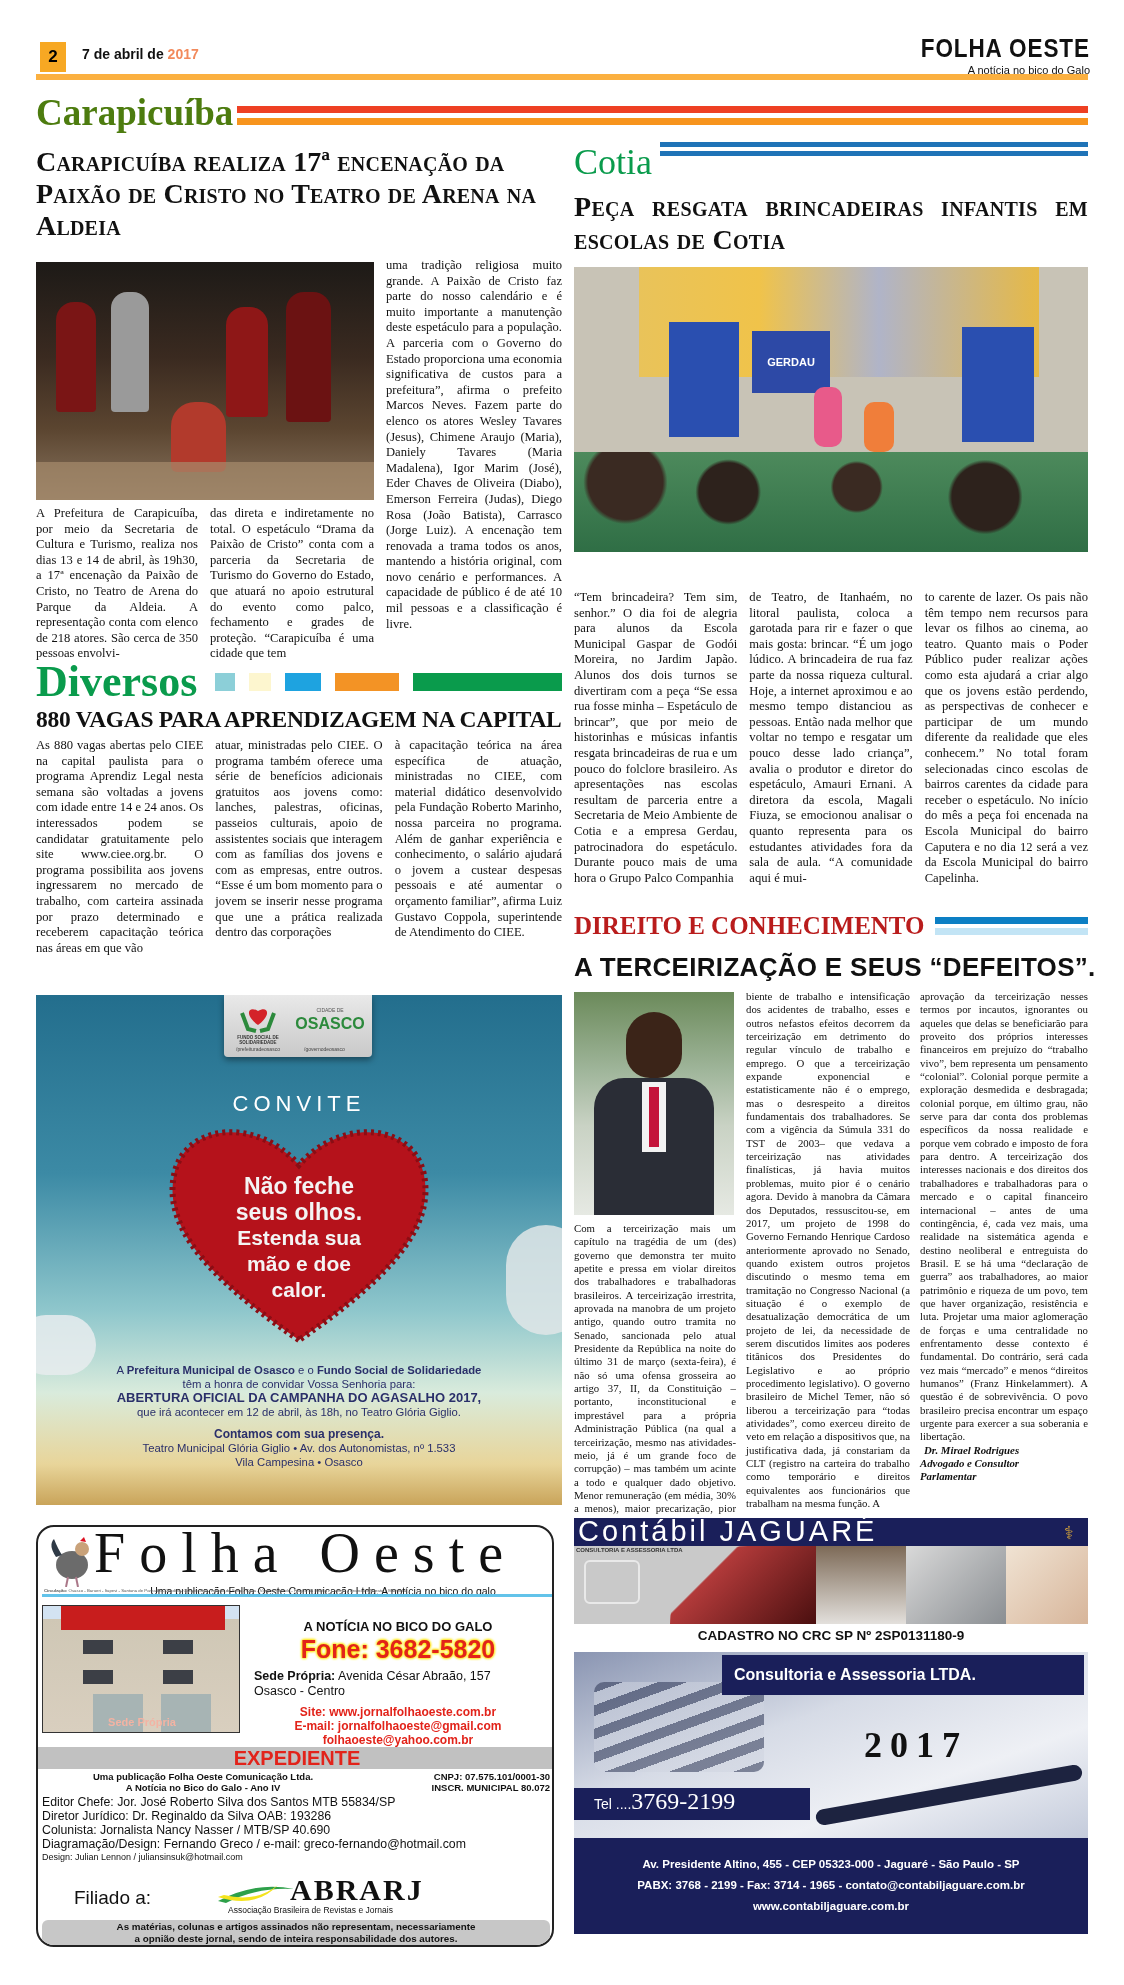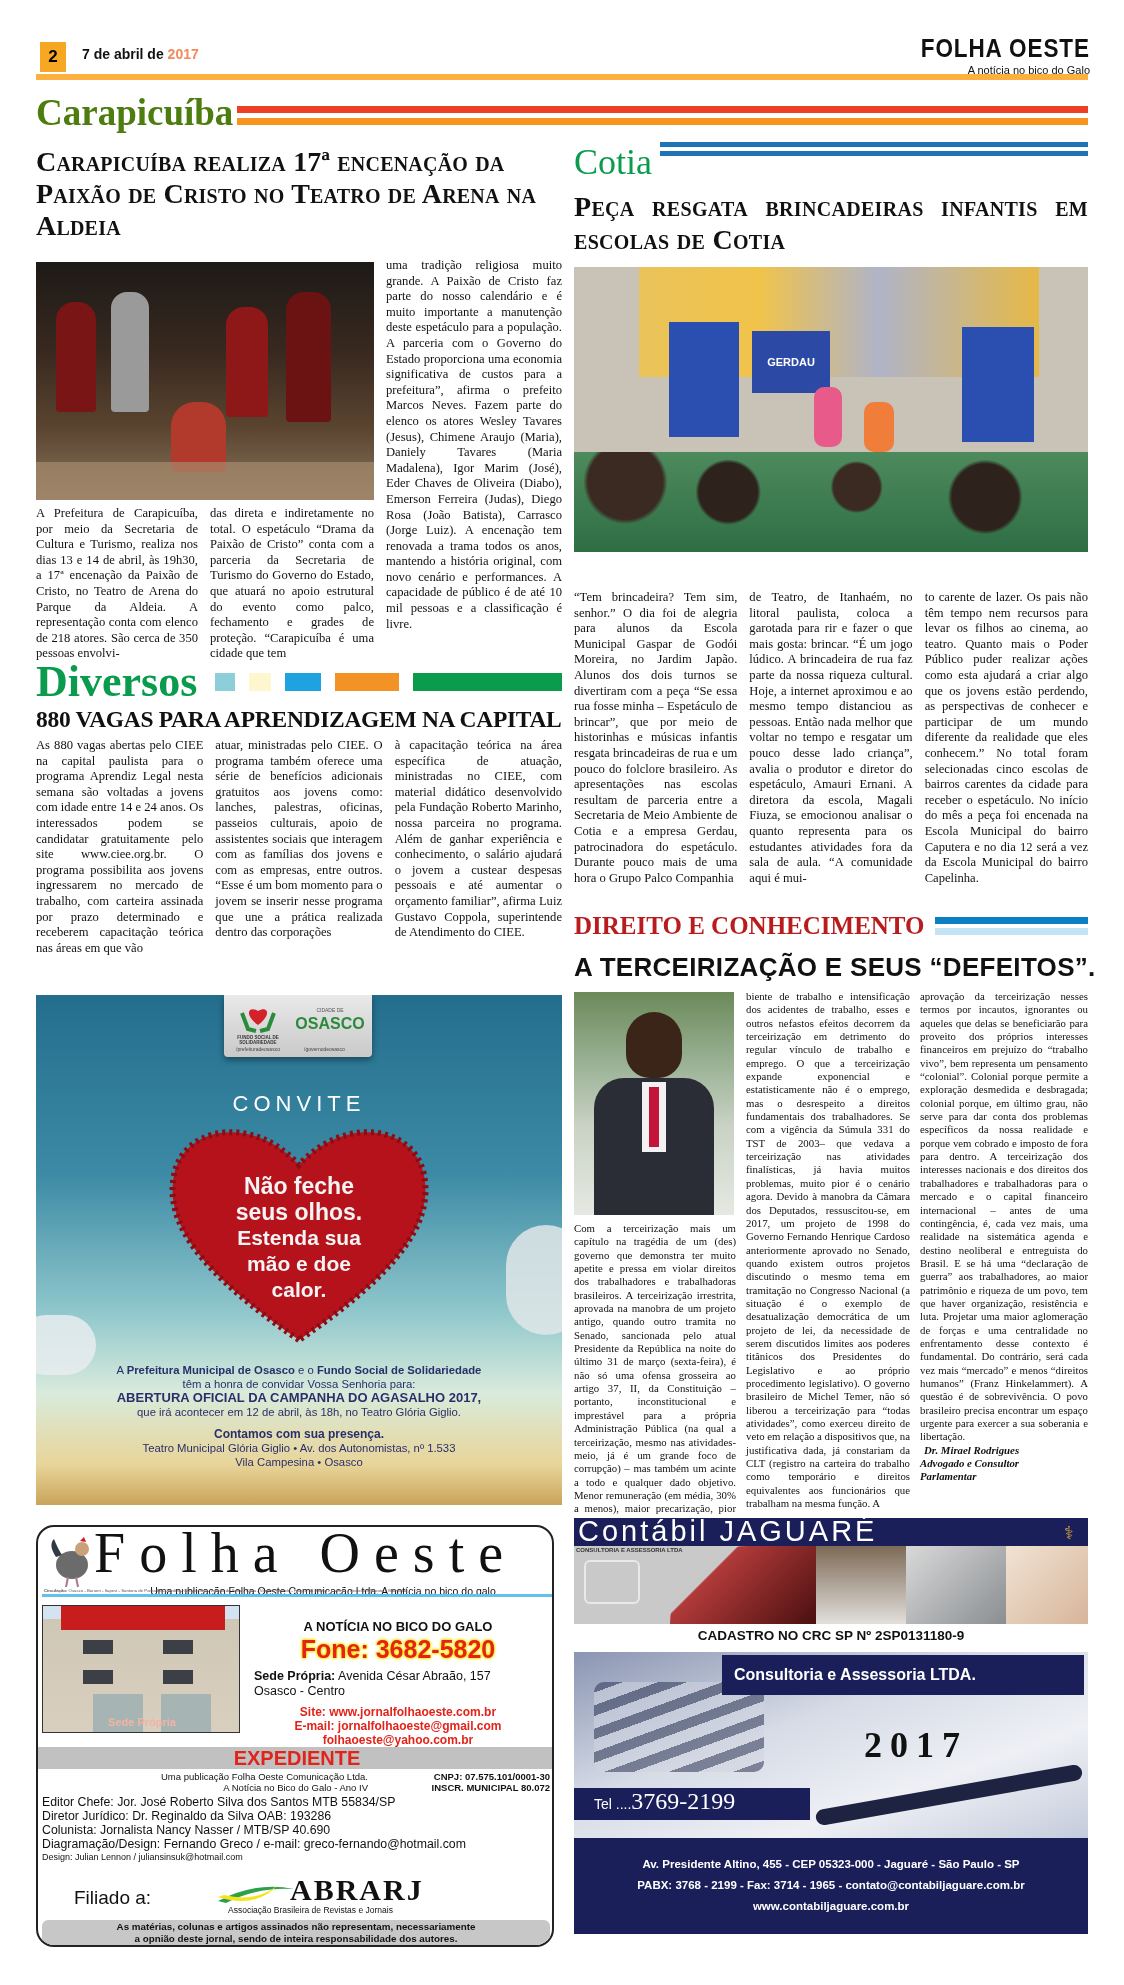--- a/index.html
+++ b/index.html
@@ -190,21 +190,21 @@
   <div class="abs sans" style="left:216px;top:142px;width:300px;font-size:12.5px;line-height:15px">
     <div><b>Sede Própria:</b><span> Avenida César Abraão, 157</span></div>
     <div>Osasco - Centro</div>
   </div>
   <div class="abs sans" style="left:0;top:220px;width:518px;height:22px;background:#c1c1c1;text-align:center;font-size:20px;font-weight:bold;color:#e2231a;line-height:22px">EXPEDIENTE</div>
   <div class="abs sans" style="left:210px;top:178px;width:300px;text-align:center;font-size:12px;line-height:14px;font-weight:bold;color:#e2231a">
     <div>Site: www.jornalfolhaoeste.com.br</div>
     <div>E-mail: jornalfolhaoeste@gmail.com</div>
     <div>folhaoeste@yahoo.com.br</div>
   </div>
-  <div class="abs sans" style="left:0;top:244px;width:330px;text-align:right;font-size:9.5px;line-height:11px;font-weight:normal">
+  <div class="abs sans" style="left:0;top:244px;width:330px;text-align:center;font-size:9.5px;line-height:11px;font-weight:bold">
     <div>Uma publicação Folha Oeste Comunicação Ltda.</div>
     <div>A Notícia no Bico do Galo - Ano IV</div>
   </div>
   <div class="abs sans" style="left:330px;top:244px;width:182px;text-align:right;font-size:9.5px;line-height:11px;font-weight:bold">
     <div>CNPJ: 07.575.101/0001-30</div>
     <div>INSCR. MUNICIPAL 80.072</div>
   </div>
   <div class="abs sans" style="left:4px;top:268px;width:510px;font-size:12.3px;line-height:14px">
     <div>Editor Chefe: Jor. José Roberto Silva dos Santos MTB 55834/SP</div>
     <div>Diretor Jurídico: Dr. Reginaldo da Silva OAB: 193286</div>

